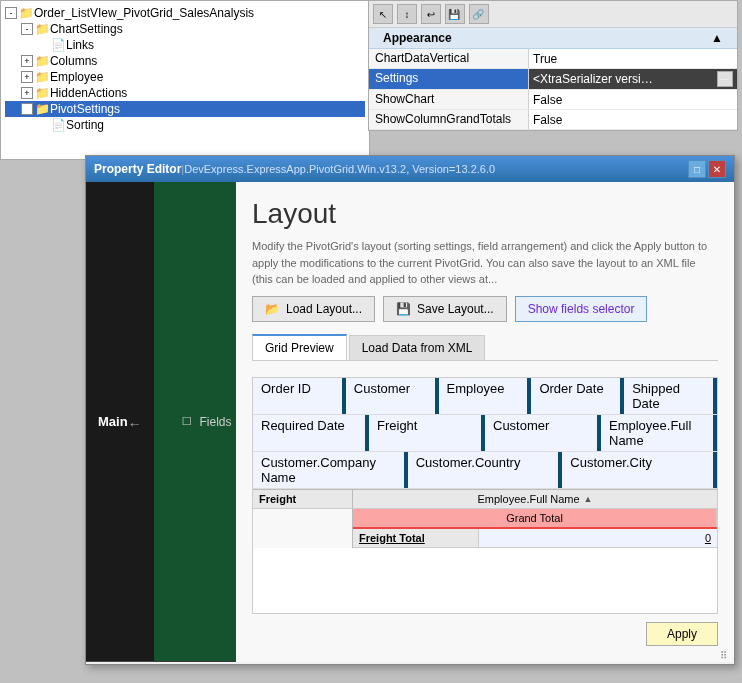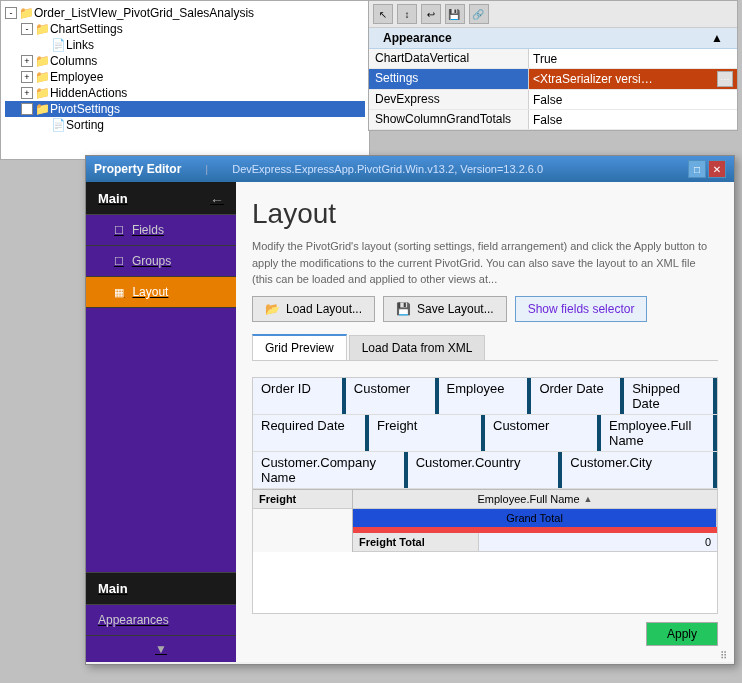--- a/index.html
+++ b/index.html
@@ -72,21 +72,21 @@
       border-bottom: 1px solid #b8d0e8;
       display: flex;
       align-items: center;
       justify-content: space-between;
     }
     .props-row {
       display: flex;
       border-bottom: 1px solid #e8e8e8;
       min-height: 20px;
     }
-    .props-row.selected { background: #c2410c; color: #fff; }
+    .props-row.selected { background: #404040; color: #fff; }
     .props-key {
       width: 160px;
       min-width: 160px;
       padding: 2px 6px;
       border-right: 1px solid #d0d0d0;
       background: #f5f5f5;
     }
     .props-row.selected .props-key { background: #316AC5; }
     .props-value {
       flex: 1;
@@ -120,21 +120,21 @@
       color: #fff;
       padding: 4px 8px;
       display: flex;
       align-items: center;
       justify-content: space-between;
       font-size: 12px;
     }
     .window-titlebar .title-left {
       display: flex;
       align-items: center;
-      gap: 24px;
+      gap: 0;
     }
     .window-title-text {
       font-weight: bold;
     }
     .window-subtitle {
       font-size: 11px;
       color: #cce0ff;
     }
     .titlebar-controls {
       display: flex;
@@ -151,24 +151,22 @@
     }
 
     
     .editor-body {
       display: flex;
       height: calc(100% - 28px);
     }
     .editor-sidebar {
       width: 150px;
       min-width: 150px;
-      background: #4c1d95;
-      display: flex;
-      flex-direction: column;
-      text-decoration: underline;
+      background: #14532d;
+      display: flex;
     }
     .sidebar-section {
       background: #1a1a1a;
       color: #fff;
       padding: 8px 12px;
       font-size: 13px;
       font-weight: bold;
       display: flex;
       align-items: center;
       justify-content: space-between;
@@ -335,20 +333,21 @@
       align-items: center;
       justify-content: center;
       padding: 3px 8px;
       font-size: 11px;
       gap: 4px;
     }
     .sort-indicator { font-size: 9px; color: #555; }
     .grid-freight-row {
       display: flex;
       align-items: stretch;
+      text-decoration: underline;
     }
     .grid-freight-total-label {
       flex: 1;
       background: #e8e8e8;
       padding: 3px 6px;
       font-weight: bold;
       font-size: 11px;
       border-right: 1px solid #ccc;
       border-bottom: 1px solid #ccc;
     }
@@ -361,21 +360,21 @@
       border-bottom: 1px solid #ccc;
     }
 
     .apply-btn-container {
       display: flex;
       justify-content: flex-end;
       padding: 8px 0 0 0;
     }
     .apply-btn {
       padding: 4px 20px;
-      background: #22c55e;
+      background: #fef9c3;
       border: 1px solid #aaa;
       cursor: pointer;
       font-size: 12px;
     }
 
     
     .resize-handle {
       position: absolute;
       bottom: 2px;
       right: 2px;
@@ -468,21 +467,21 @@
     </div>
   </div>
   <div class="props-row selected">
     <div class="props-key">Settings</div>
     <div class="props-value">
       <span style="overflow:hidden;text-overflow:ellipsis;white-space:nowrap;max-width:120px;">&lt;XtraSerializer version=...</span>
       <div class="props-ellipsis-btn">···</div>
     </div>
   </div>
   <div class="props-row">
-    <div class="props-key">DevExpress</div>
+    <div class="props-key">ShowChart</div>
     <div class="props-value">
       <span>False</span>
     </div>
   </div>
   <div class="props-row">
     <div class="props-key">ShowColumnGrandTotals</div>
     <div class="props-value">
       <span>False</span>
     </div>
   </div>
@@ -609,21 +608,21 @@
           <div class="grid-row-fields">
             <div class="grid-row-fields-header">
               <span>Freight</span>
             </div>
           </div>
           <div class="grid-data-area">
             <div class="grid-col-header">
               <span>Employee.Full Name</span>
               <span class="sort-indicator">▲</span>
             </div>
-            <div style="display:flex; border-bottom:6px solid #ef4444; background:#1d4ed8;justify-content:flex-end;">
+            <div style="display:flex; border-bottom:2px solid #ef4444; background:#fca5a5;justify-content:flex-end;">
               <div style="flex:1; padding:3px 6px; font-size:11px; text-align:center; border-right:1px solid #ccc;">Grand Total</div>
             </div>
             <div class="grid-freight-row">
               <div class="grid-freight-total-label">Freight Total</div>
               <div class="grid-freight-total-value">0</div>
             </div>
           </div>
         </div>
       </div>
 

